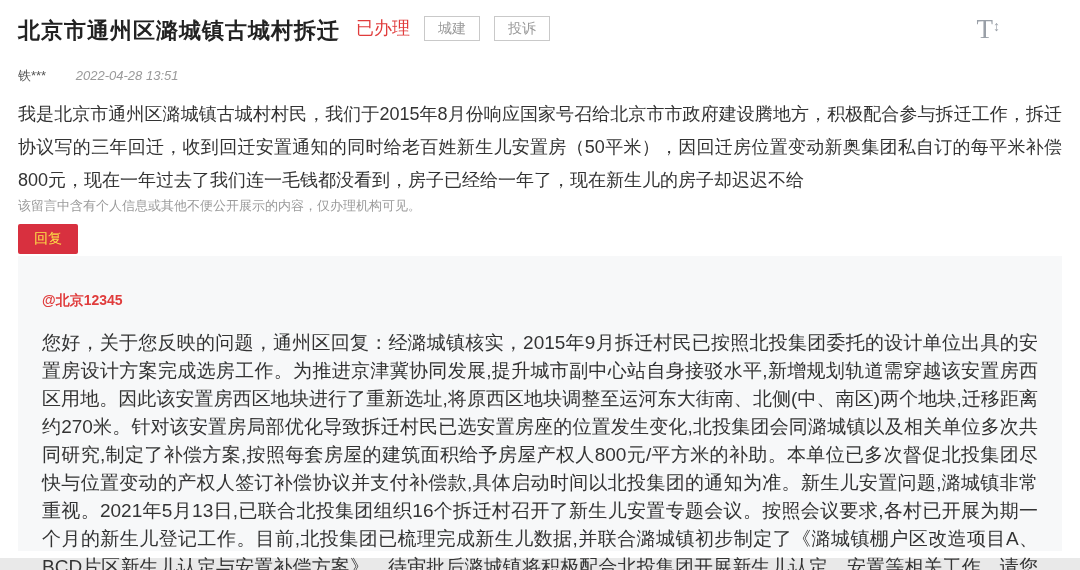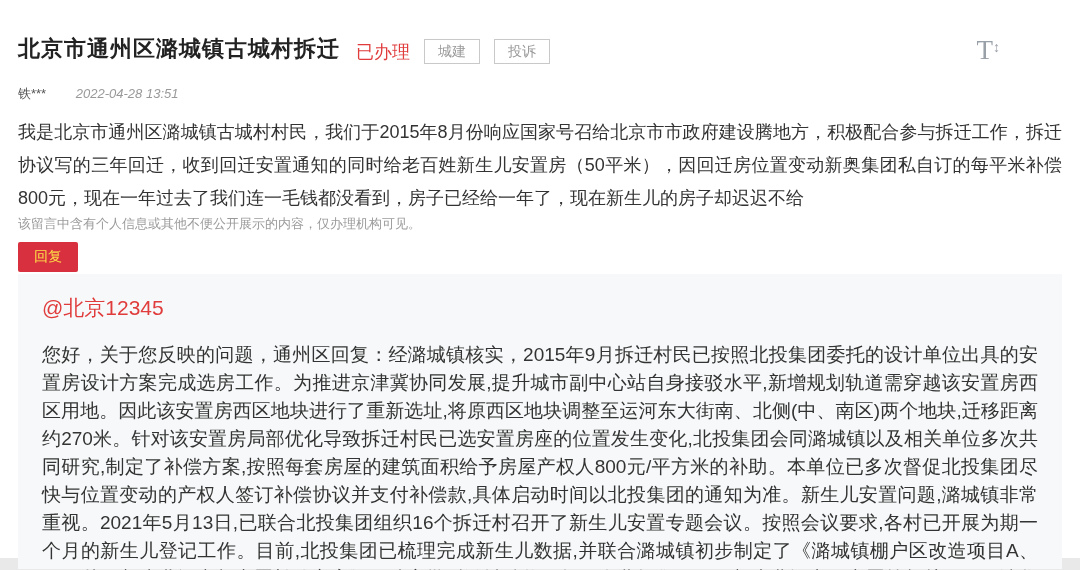--- a/index.html
+++ b/index.html
@@ -18,22 +18,21 @@
     font-family:"Liberation Sans","DejaVu Sans",sans-serif;
   }
   .card{
     background:#ffffff;
     width:1080px;
     height:558px;
     padding:16px 18px 0 18px;
   }
   .header-row{
     display:flex;
-    align-items:flex-end;
-    margin-top:18px;
+    align-items:flex-start;
   }
   .page-title{
     font-size:22px;
     font-weight:bold;
     color:#222222;
     letter-spacing:1px;
   }
   .status{
     margin-left:16px;
     font-size:18px;
@@ -98,24 +97,24 @@
     cursor:pointer;
     font-family:inherit;
   }
   .reply-card{
     margin-top:2px;
     background:var(--reply-bg);
     padding:18px 24px 12px 24px;
     height:295px;
   }
   .responder{
-    font-size:21px;
-    font-weight:normal;
+    font-size:14px;
+    font-weight:bold;
     color:var(--status-red);
-    margin:2px 0 16px 0;
+    margin:18px 0 16px 0;
   }
   .reply-content{
     font-size:19px;
     line-height:28px;
     color:var(--text-dark);
     text-align:justify;
     margin-top:19px;
   }
 </style>
 </head>

